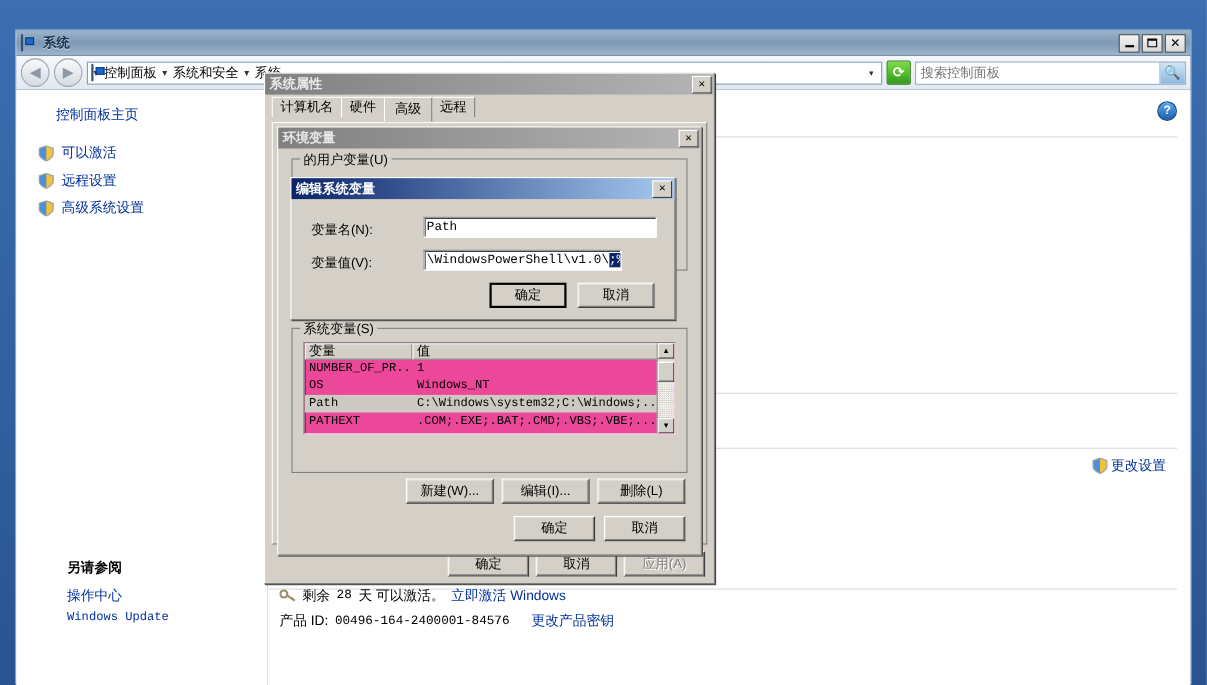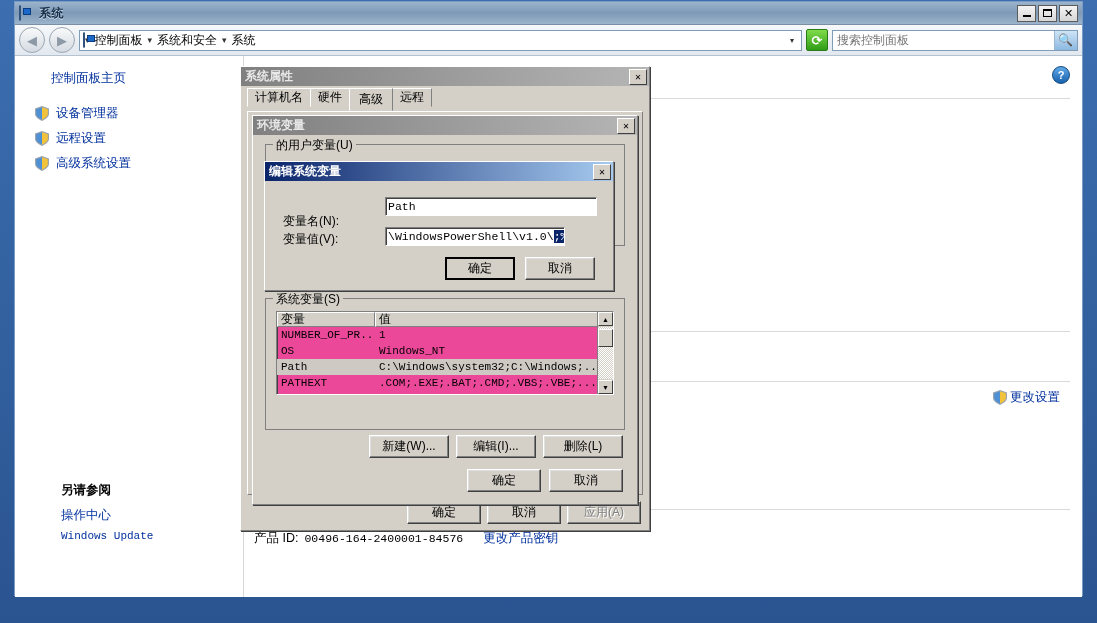--- a/index.html
+++ b/index.html
@@ -7,21 +7,21 @@
     width:1097px;height:623px;overflow:hidden;
     background:#2e5d9e;
     font-family:"Liberation Sans","DejaVu Sans",sans-serif;
     font-size:12px;color:#000;
     -webkit-font-smoothing:none;
   }
   .screen{position:relative;width:1097px;height:623px;
      background:linear-gradient(to bottom,#3c6eb0,#2a5490);}
 
   
-  .explorer{position:absolute;left:14px;top:1px;width:1069px;height:595px;
+  .explorer{position:absolute;left:14px;top:27px;width:1069px;height:595px;
      background:#f0f0f0;border:1px solid #7a9bc4;box-sizing:border-box;}
   .titlebar{height:22px;background:linear-gradient(to bottom,#9cb4cc,#7e99b6 50%,#9cb4cc);
      border-bottom:1px solid #7a8ea5;display:flex;align-items:center;padding:0 2px;}
   .titlebar .tb-icon{width:16px;height:14px;margin:0 4px 0 2px;position:relative;}
   .mon-ico{width:14px;height:11px;background:linear-gradient(#dfe9f5,#9ec0e6);
      border:1px solid #30527d;border-radius:1px;position:relative;box-sizing:border-box;}
   .mon-ico:after{content:"";position:absolute;left:3px;top:2px;width:6px;height:5px;
      background:#1c68c8;border:1px solid #0b3c80;}
   .titlebar .tb-title{font-size:12px;font-weight:bold;color:#19314d;
      text-shadow:0 1px 0 #cfdcea;letter-spacing:0.4px;}
@@ -201,21 +201,21 @@
         <div class="side-head">控制面板主页</div>
 
         <div class="side-item">
           <span class="shield">
             <svg width="14" height="15" viewBox="0 0 14 15">
                 <path d="M7 0 L14 2.5 V8 C14 12 7 15 7 15 C7 15 0 12 0 8 V2.5 Z" fill="#9aa4ad"></path>
                 <path d="M7 1.2 L12.8 3.2 V8 C12.8 11.2 7 13.7 7 13.7 Z" fill="#f2c33a"></path>
                 <path d="M7 1.2 L1.2 3.2 V8 C1.2 11.2 7 13.7 7 13.7 Z" fill="#4f8fd4"></path>
               </svg>
           </span>
-          <span>设备管理器</span>
+          <span>可以激活</span>
         </div>
 
         <div class="side-item">
           <span class="shield">
             <svg width="14" height="15" viewBox="0 0 14 15">
                 <path d="M7 0 L14 2.5 V8 C14 12 7 15 7 15 C7 15 0 12 0 8 V2.5 Z" fill="#9aa4ad"></path>
                 <path d="M7 1.2 L12.8 3.2 V8 C12.8 11.2 7 13.7 7 13.7 Z" fill="#f2c33a"></path>
                 <path d="M7 1.2 L1.2 3.2 V8 C1.2 11.2 7 13.7 7 13.7 Z" fill="#4f8fd4"></path>
               </svg>
           </span>
@@ -397,21 +397,21 @@
       <span class="btn" style="width:74px;">取消</span>
     </div>
   </div>
 
   <div class="dlg" id="editvar">
     <div class="dlg-tb active">
       <span class="t">编辑系统变量</span>
       <span class="xbtn">✕</span>
     </div>
 
-    <span class="ev-lbl" style="left:18px;top:51px;">变量名(N):</span>
+    <span class="ev-lbl" style="left:18px;top:39px;">变量名(N):</span>
     <div class="fieldtxt" style="position:absolute;left:120px;top:35px;width:212px;">
       <span>Path</span>
     </div>
 
     <span class="ev-lbl" style="left:18px;top:69px;">变量值(V):</span>
     <div class="fieldtxt" style="position:absolute;left:120px;top:65px;width:180px;">
       <span>\WindowsPowerShell\v1.0\</span>
         <span class="sel-txt">;%MYSQL%\bin</span>
     </div>
 

